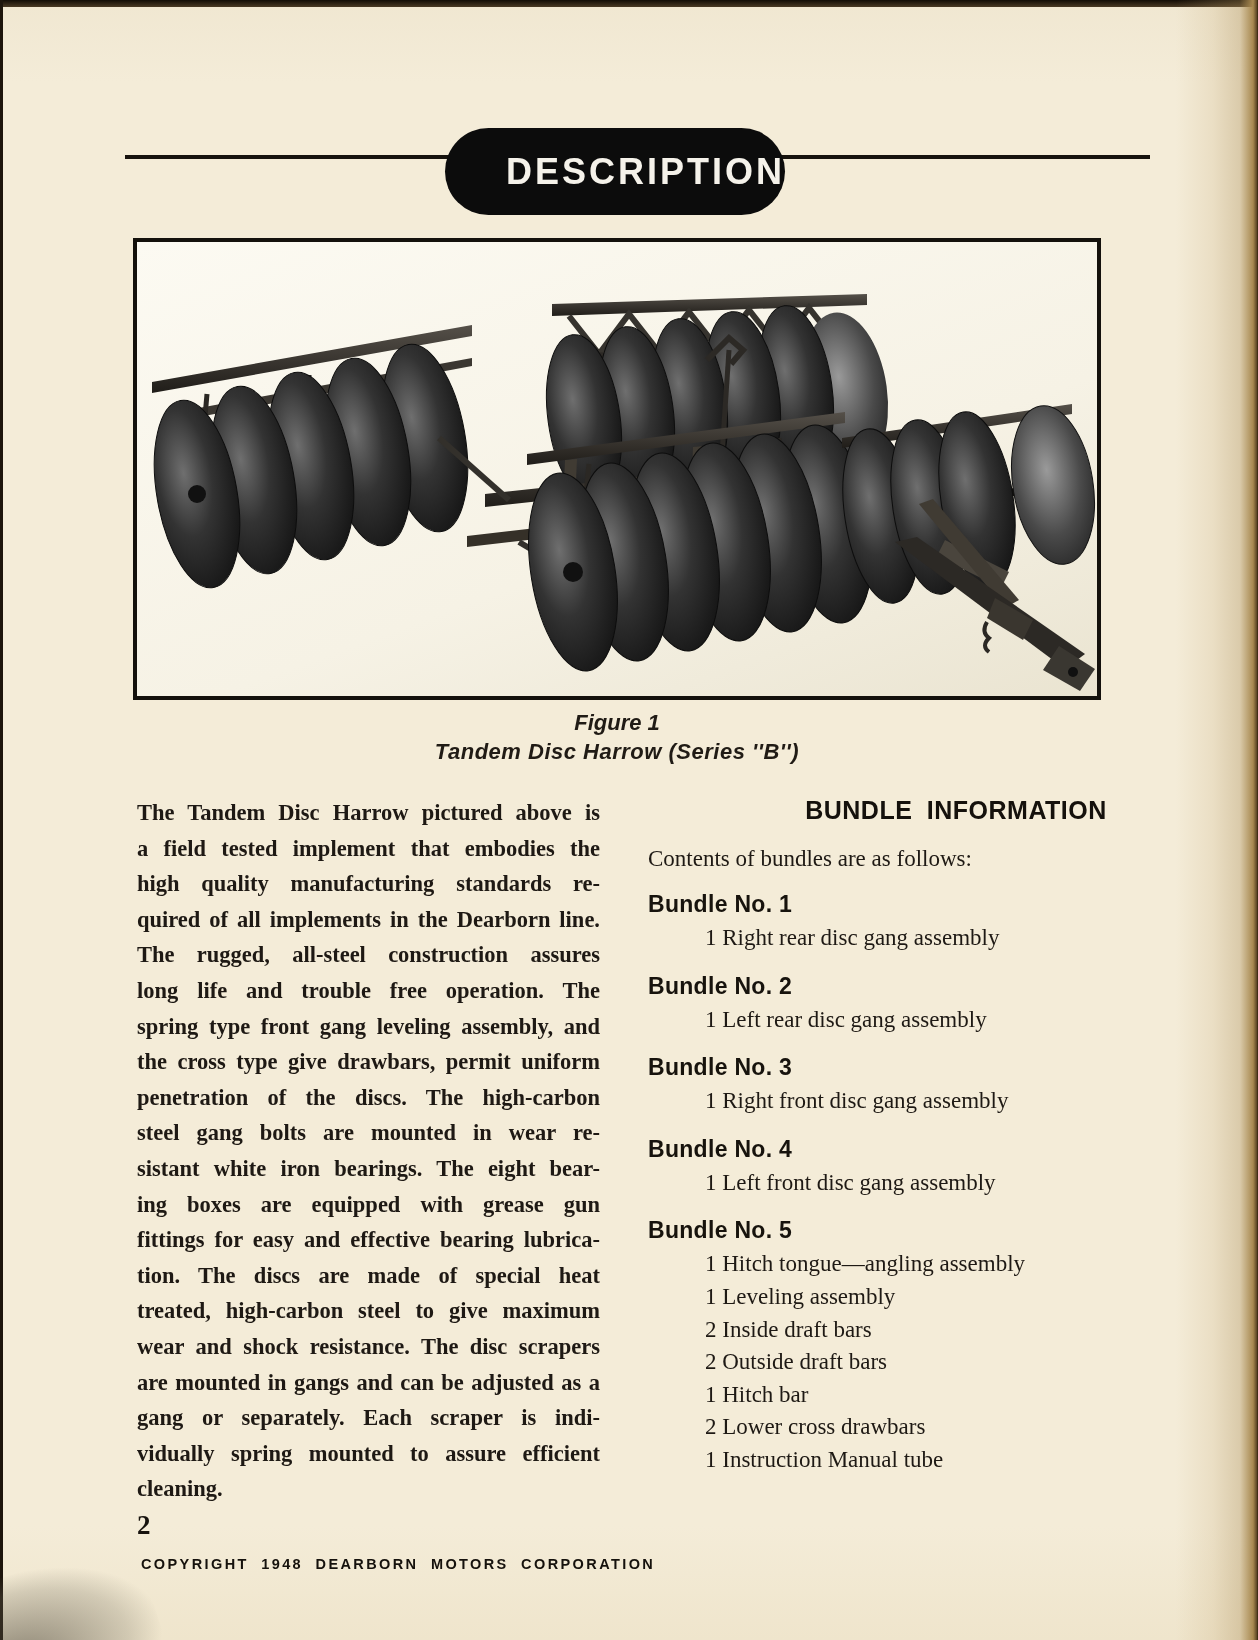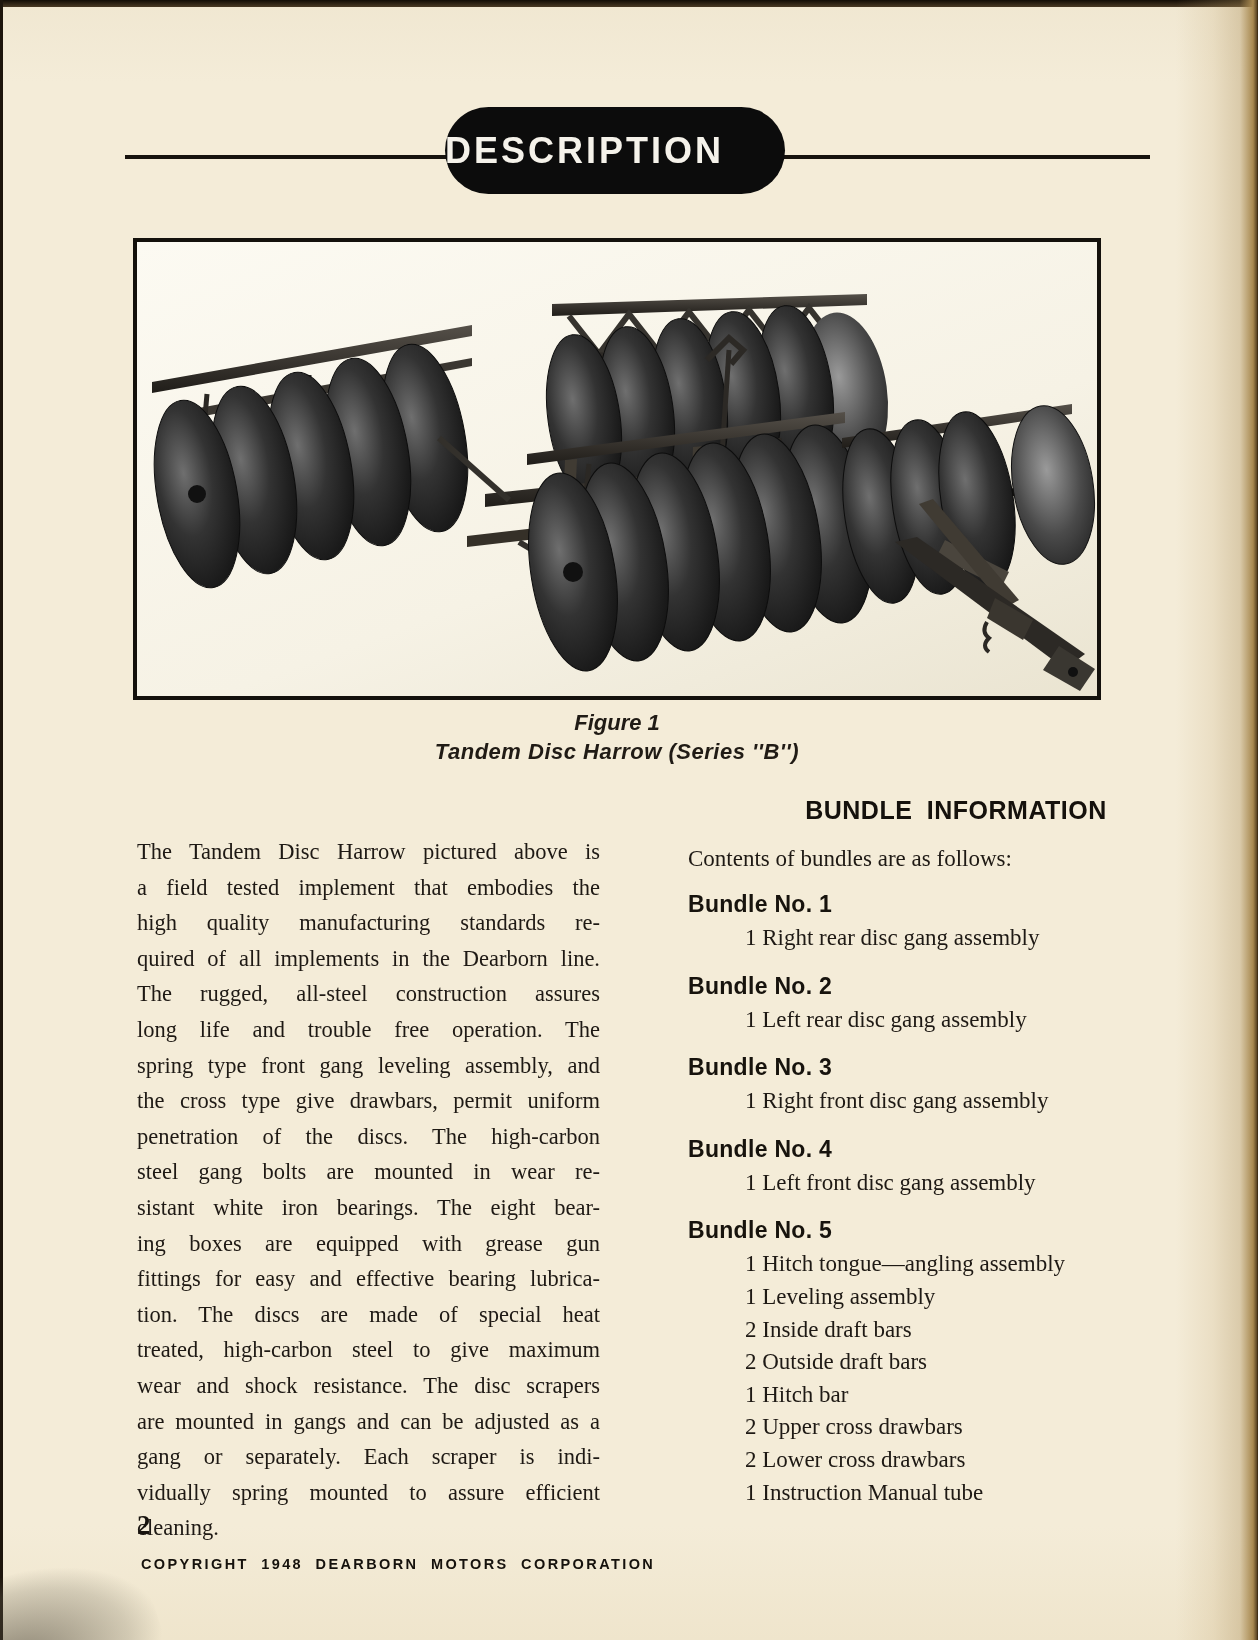--- a/index.html
+++ b/index.html
@@ -19,56 +19,56 @@
   .edge-right{position:absolute;right:0;top:0;width:82px;height:100%;
     background:linear-gradient(90deg,rgba(0,0,0,0) 0%,rgba(190,160,105,.18) 45%,
       rgba(170,140,85,.35) 78%,#a88950 94%,#553f20 99%,#241806 100%);}
   .corner-curl{position:absolute;left:-55px;bottom:-45px;width:210px;height:120px;
     background:radial-gradient(ellipse at 30% 70%,rgba(60,55,45,.55),rgba(120,115,100,.25) 55%,transparent 72%);
     transform:rotate(-18deg);}
 
   
   .header-rule{position:absolute;left:125px;top:155px;width:1025px;height:4px;background:#17130e;}
   .badge{
-    position:absolute;left:445px;top:107px;width:340px;height:87px;
+    position:absolute;left:445px;top:128px;width:340px;height:87px;
     background:#0c0c0c;border-radius:44px;
-    display:flex;align-items:center;justify-content:flex-start;
+    display:flex;align-items:center;justify-content:flex-end;
   }
   .badge span{
     font-family:"Liberation Sans", sans-serif;font-weight:700;
     font-size:36px;letter-spacing:3px;color:#f5f2ea;
   }
 
   
   .figure-frame{
     position:absolute;left:133px;top:238px;width:968px;height:462px;
     border:4px solid #14110c;box-sizing:border-box;
     background:linear-gradient(160deg,#fcfaf2 0%,#f6f2e5 60%,#eae4d1 100%);
   }
   .figure-frame svg{display:block;width:100%;height:100%;}
   .caption{position:absolute;left:133px;top:709px;width:968px;text-align:center;
     font-family:"Liberation Sans", sans-serif;font-style:italic;font-weight:700;color:#201b15;}
   .caption .cap1{font-size:22px;line-height:28px;}
   .caption .cap2{font-size:22px;line-height:30px;letter-spacing:.5px;}
 
   
-  .desc-col{position:absolute;left:137px;top:834px;width:463px;}
+  .desc-col{position:absolute;left:137px;top:795px;width:463px;font-weight:bold;}
   .body-line{
     font-size:22.5px;line-height:35.6px;height:35.6px;white-space:nowrap;
     text-align:justify;text-align-last:justify;color:#1e1914;
   }
   .body-line.last{text-align:left;text-align-last:left;}
 
   
   .bundle-title{
     position:absolute;left:643px;top:796px;width:430px;padding-left:98px;box-sizing:content-box;
     text-align:center;font-family:"Liberation Sans", sans-serif;font-weight:700;
     font-size:25px;letter-spacing:.5px;word-spacing:7px;color:#15110c;
   }
-  .bundle-col{position:absolute;left:648px;top:845px;width:430px;margin-left:40px;}
+  .bundle-col{position:absolute;left:648px;top:845px;width:430px;}
   .bundle-intro{font-size:23px;line-height:28px;color:#1e1914;}
   .bundle{margin-top:16px;}
   .bundle-head{
     font-family:"Liberation Sans", sans-serif;font-weight:700;
     font-size:23px;line-height:30px;margin-bottom:3px;color:#17130d;letter-spacing:.3px;
   }
   .bundle-item{font-size:23px;line-height:32.6px;padding-left:57px;color:#1e1914;}
 
   
   .page-number{position:absolute;left:137px;top:1510px;font-size:27px;font-weight:700;color:#17130e;}
@@ -228,21 +228,20 @@
           <div class="bundle-head">Bundle No. 4</div>
           <div class="bundle-item">1 Left front disc gang assembly</div>
         </div>
         <div class="bundle">
           <div class="bundle-head">Bundle No. 5</div>
           <div class="bundle-item">1 Hitch tongue—angling assembly</div>
           <div class="bundle-item">1 Leveling assembly</div>
           <div class="bundle-item">2 Inside draft bars</div>
           <div class="bundle-item">2 Outside draft bars</div>
           <div class="bundle-item">1 Hitch bar</div>
-          <div class="bundle-item">2 Upper cross drawbars</div>
           <div class="bundle-item">2 Lower cross drawbars</div>
           <div class="bundle-item">1 Instruction Manual tube</div>
         </div>
       </div>
   </div>
 
   <div class="page-number">2</div>
   <div class="copyright">COPYRIGHT 1948 DEARBORN MOTORS CORPORATION</div>
 
 </div>

